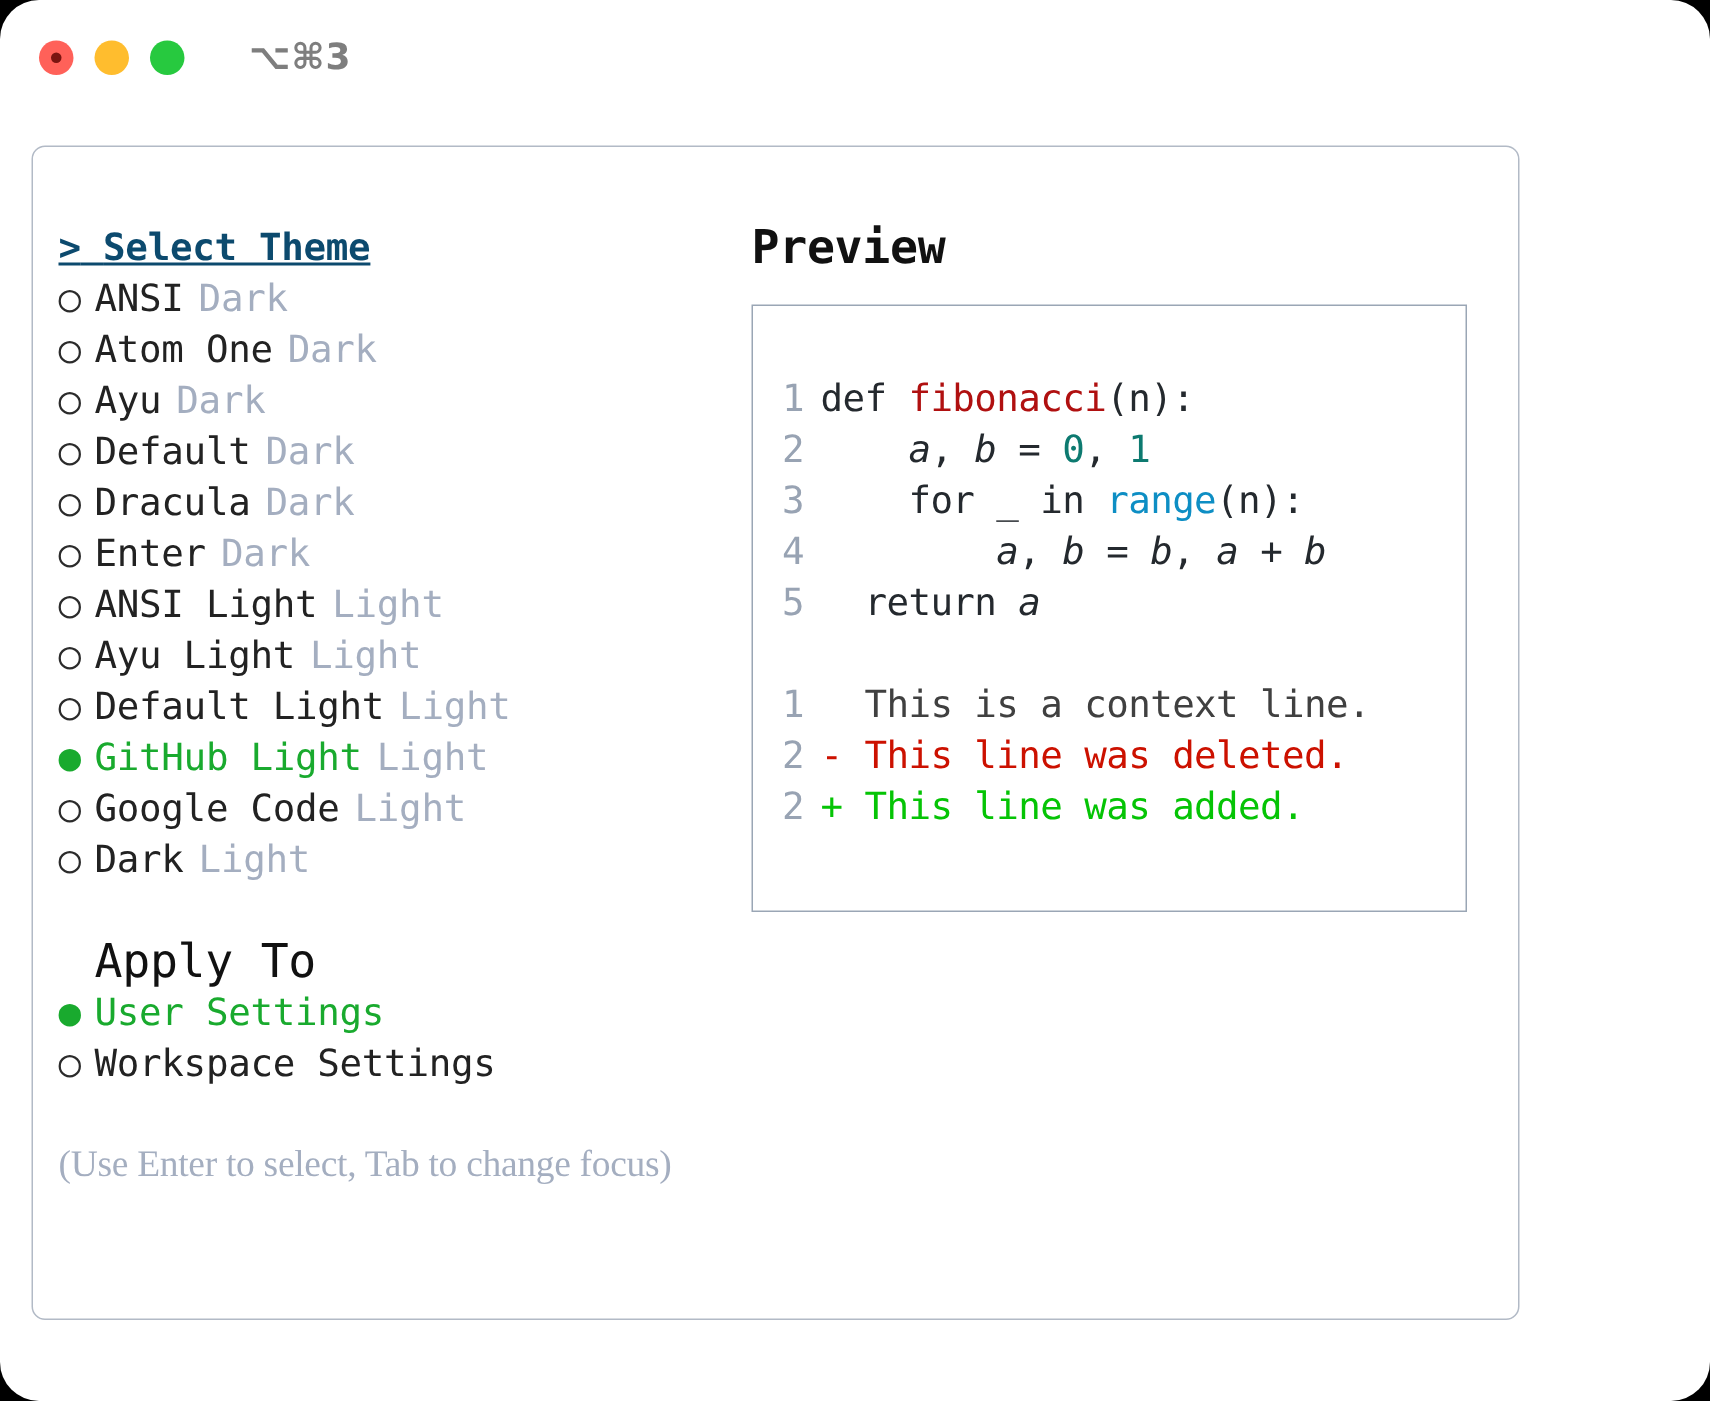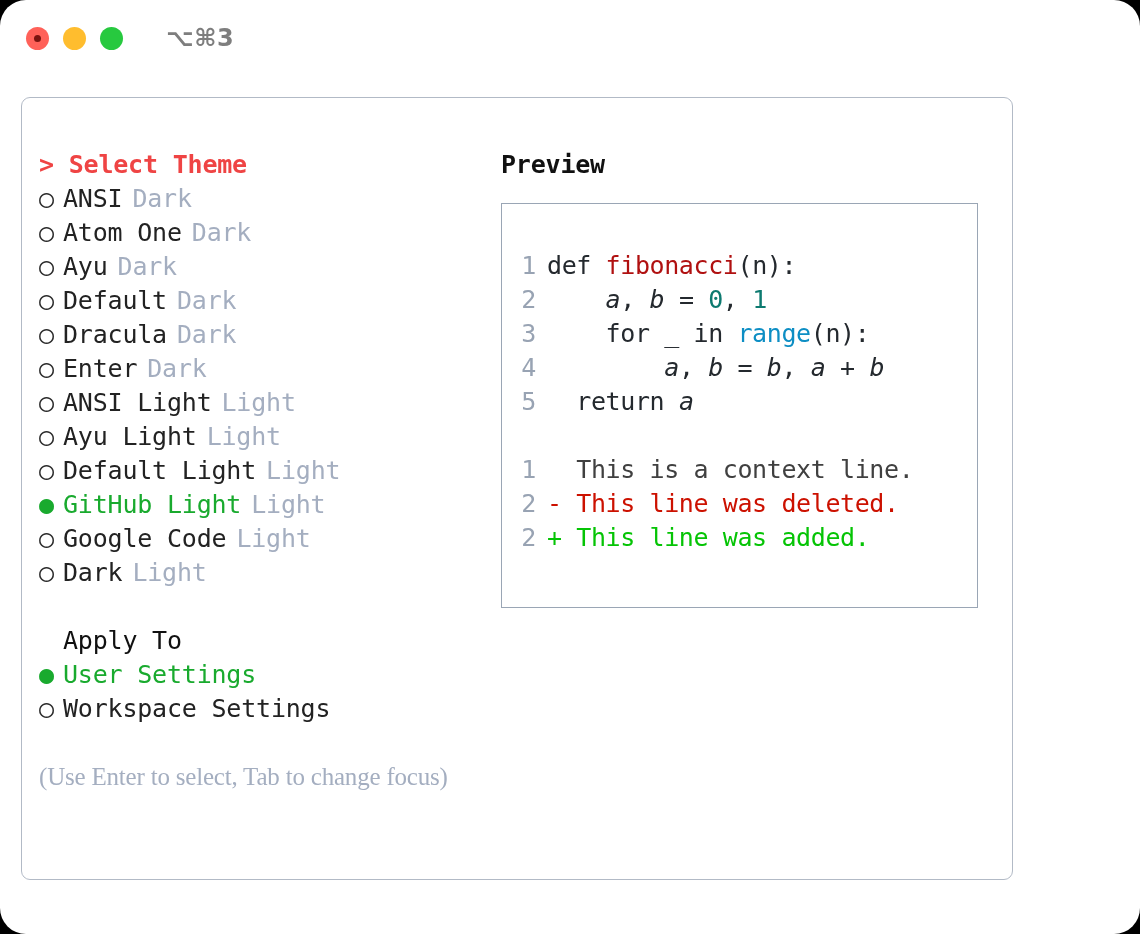--- a/index.html
+++ b/index.html
@@ -92,24 +92,25 @@
   .left-col {
     position: absolute;
     left: 17px;
     top: 50px;
     width: 470px;
   }
 
   .heading {
     font-size: 25px;
     font-weight: 700;
-    color: #ef4444;
-    line-height: 34px;
-    white-space: pre;
-    letter-spacing: -0.2px;
+    color: #0c4a6e;
+    line-height: 34px;
+    white-space: pre;
+    letter-spacing: -0.2px;
+    text-decoration: underline;
   }
   .heading .caret { font-weight: 700; }
 
   .theme-list { margin-top: 0; }
 
   .opt-row {
     display: flex;
     align-items: baseline;
     line-height: 34px;
     font-size: 25px;
@@ -130,21 +131,21 @@
   .opt-label { color: #222222; }
   .opt-label.selected { color: #19aa2e; }
   .opt-tag {
     color: #a4aec0;
     margin-left: 10px;
   }
 
   .section-gap { height: 34px; }
 
   .subheading {
-    font-size: 25px;
+    font-size: 31px;
     color: #111111;
     line-height: 34px;
     white-space: pre;
     padding-left: 24px;
     letter-spacing: -0.2px;
   }
 
   .hint {
     margin-top: 34px;
     font-size: 25px;
@@ -156,21 +157,21 @@
   }
 
   
   .right-col {
     position: absolute;
     left: 479px;
     top: 50px;
     width: 490px;
   }
   .preview-title {
-    font-size: 25px;
+    font-size: 31px;
     font-weight: 700;
     color: #111111;
     line-height: 34px;
     letter-spacing: -0.2px;
   }
   .preview-box {
     margin-top: 21px;
     width: 477px;
     height: 405px;
     border: 1.6px solid #9aa6b5;

